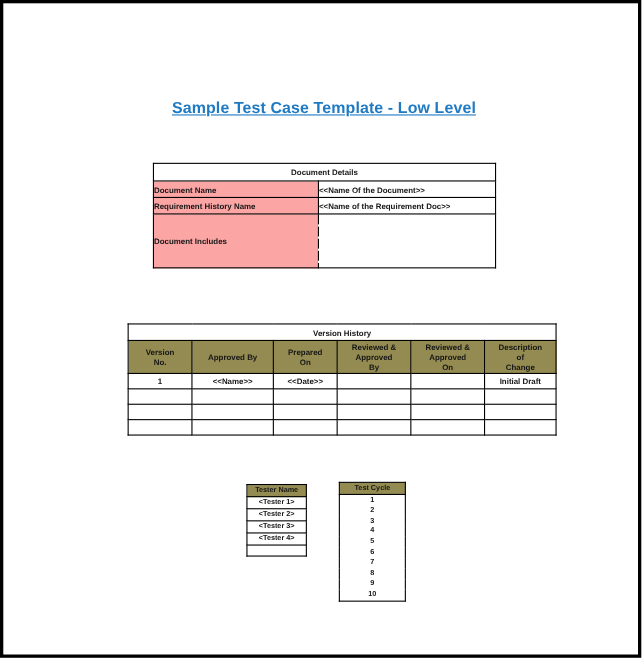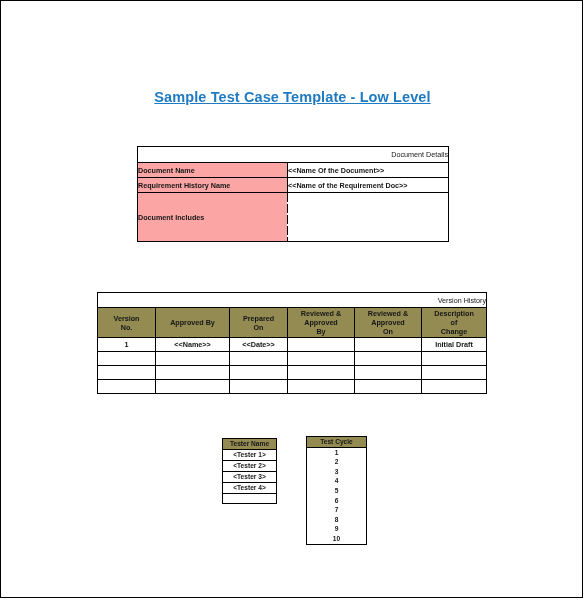--- a/index.html
+++ b/index.html
@@ -10,21 +10,21 @@
     width: 585px;
     height: 600px;
     background: #ffffff;
     font-family: "Liberation Sans", sans-serif;
     overflow: hidden;
   }
   #page {
     position: relative;
     width: 583px;
     height: 598px;
-    border: 1px solid #000000;
+    border: 3px solid #000000;
     background: #ffffff;
     box-sizing: border-box;
   }
 
   
   #doc-title {
     position: absolute;
     left: 0;
     top: 88px;
     width: 583px;
@@ -43,23 +43,23 @@
   }
   table.grid td {
     border: 1.3px solid #000000;
     padding: 0;
     font-size: 7.2px;
     color: #161616;
     vertical-align: middle;
     line-height: 1.25;
   }
   .banner {
-    text-align: right;
+    text-align: center;
     color: #c00000;
-    font-weight: normal;
+    font-weight: bold;
     font-size: 7.4px;
     background: #ffffff;
     height: 14px;
     margin-top: 26px;
   }
   .hdr {
     background: #fca5a5;
     color: #ffffff;
     font-weight: bold;
     font-size: 7.2px;
@@ -123,21 +123,21 @@
     position: absolute;
     left: 0;
     width: 1.4px;
     height: 1.6px;
     background: #ffffff;
   }
 
   
   #tbl-version-history {
     position: absolute;
-    left: 96px;
+    left: 113px;
     top: 291px;
     width: 389px;
     border-radius: 31px;
   }
   #tbl-version-history td { height: 13px; }
   #tbl-version-history td.banner { height: 14px; }
   #tbl-version-history td.hdr-c { height: 18px; padding: 1px 12px; }
   #tbl-version-history td.row-cell { height: 13px; }
 
   

